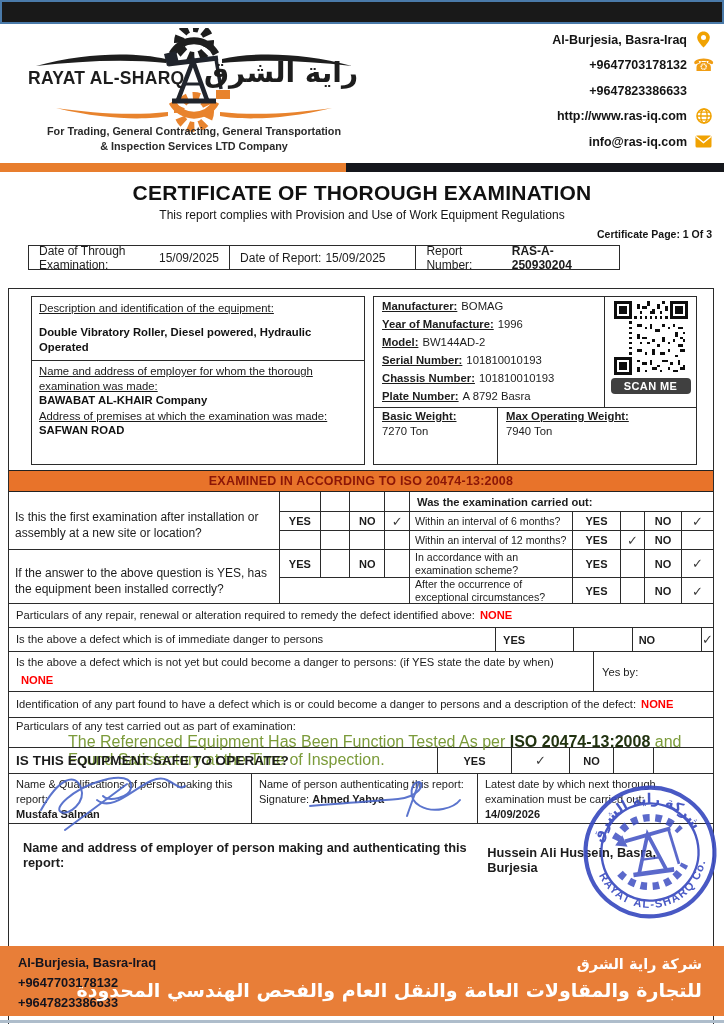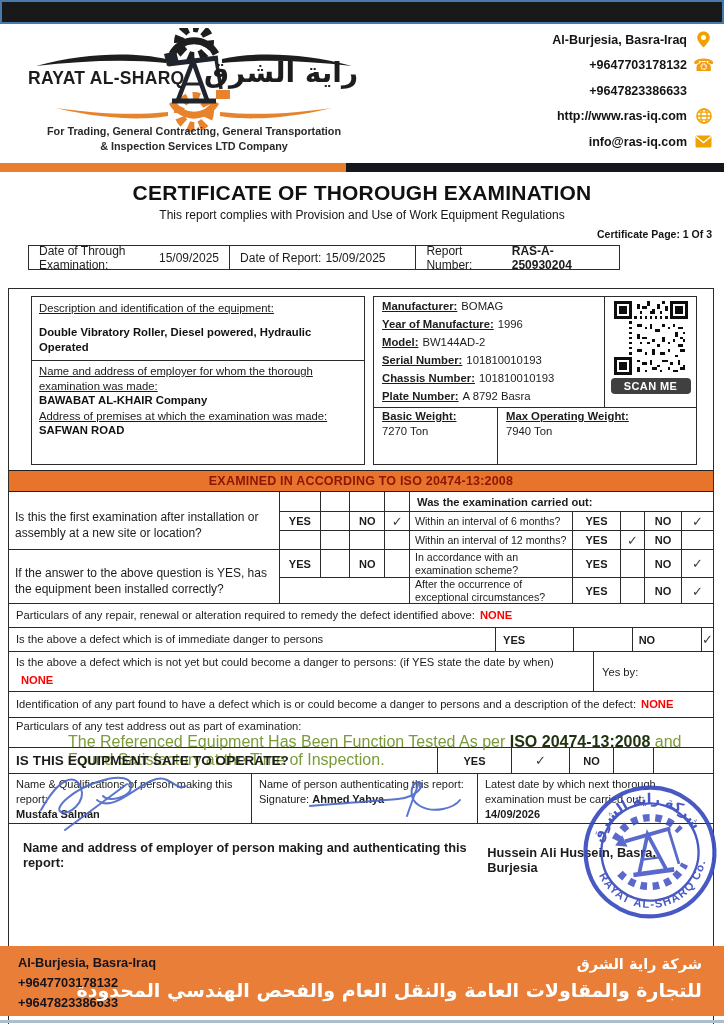--- a/index.html
+++ b/index.html
@@ -403,21 +403,21 @@
 
     <div class="xrow r6">
       <div class="xcell fulltext" style="flex:1">
         <span>Identification of any part found to have a defect which is or could become a danger to persons and a description of the defect:</span>
         <span class="none-red">NONE</span>
       </div>
     </div>
 
     <div class="xrow r7">
       <div class="r7-cell">
-        <div class="r7-label">Particulars of any test address out as part of examination:</div>
+        <div class="r7-label">Particulars of any test carried out as part of examination:</div>
         <div class="r7-note">
           <span class="green">The Referenced Equipment Has Been Function Tested As per </span><span class="iso-bold">ISO 20474-13:2008</span><span class="green"> and Found Satisfactory at the Time of Inspection.</span>
         </div>
       </div>
     </div>
 
     <div class="xrow r8">
       <div class="xcell safe-label">IS THIS EQUIPMENT SAFE TO OPERATE?</div>
       <div class="xcell ynlab sc1">YES</div>
       <div class="xcell chk sc2">✓</div>

